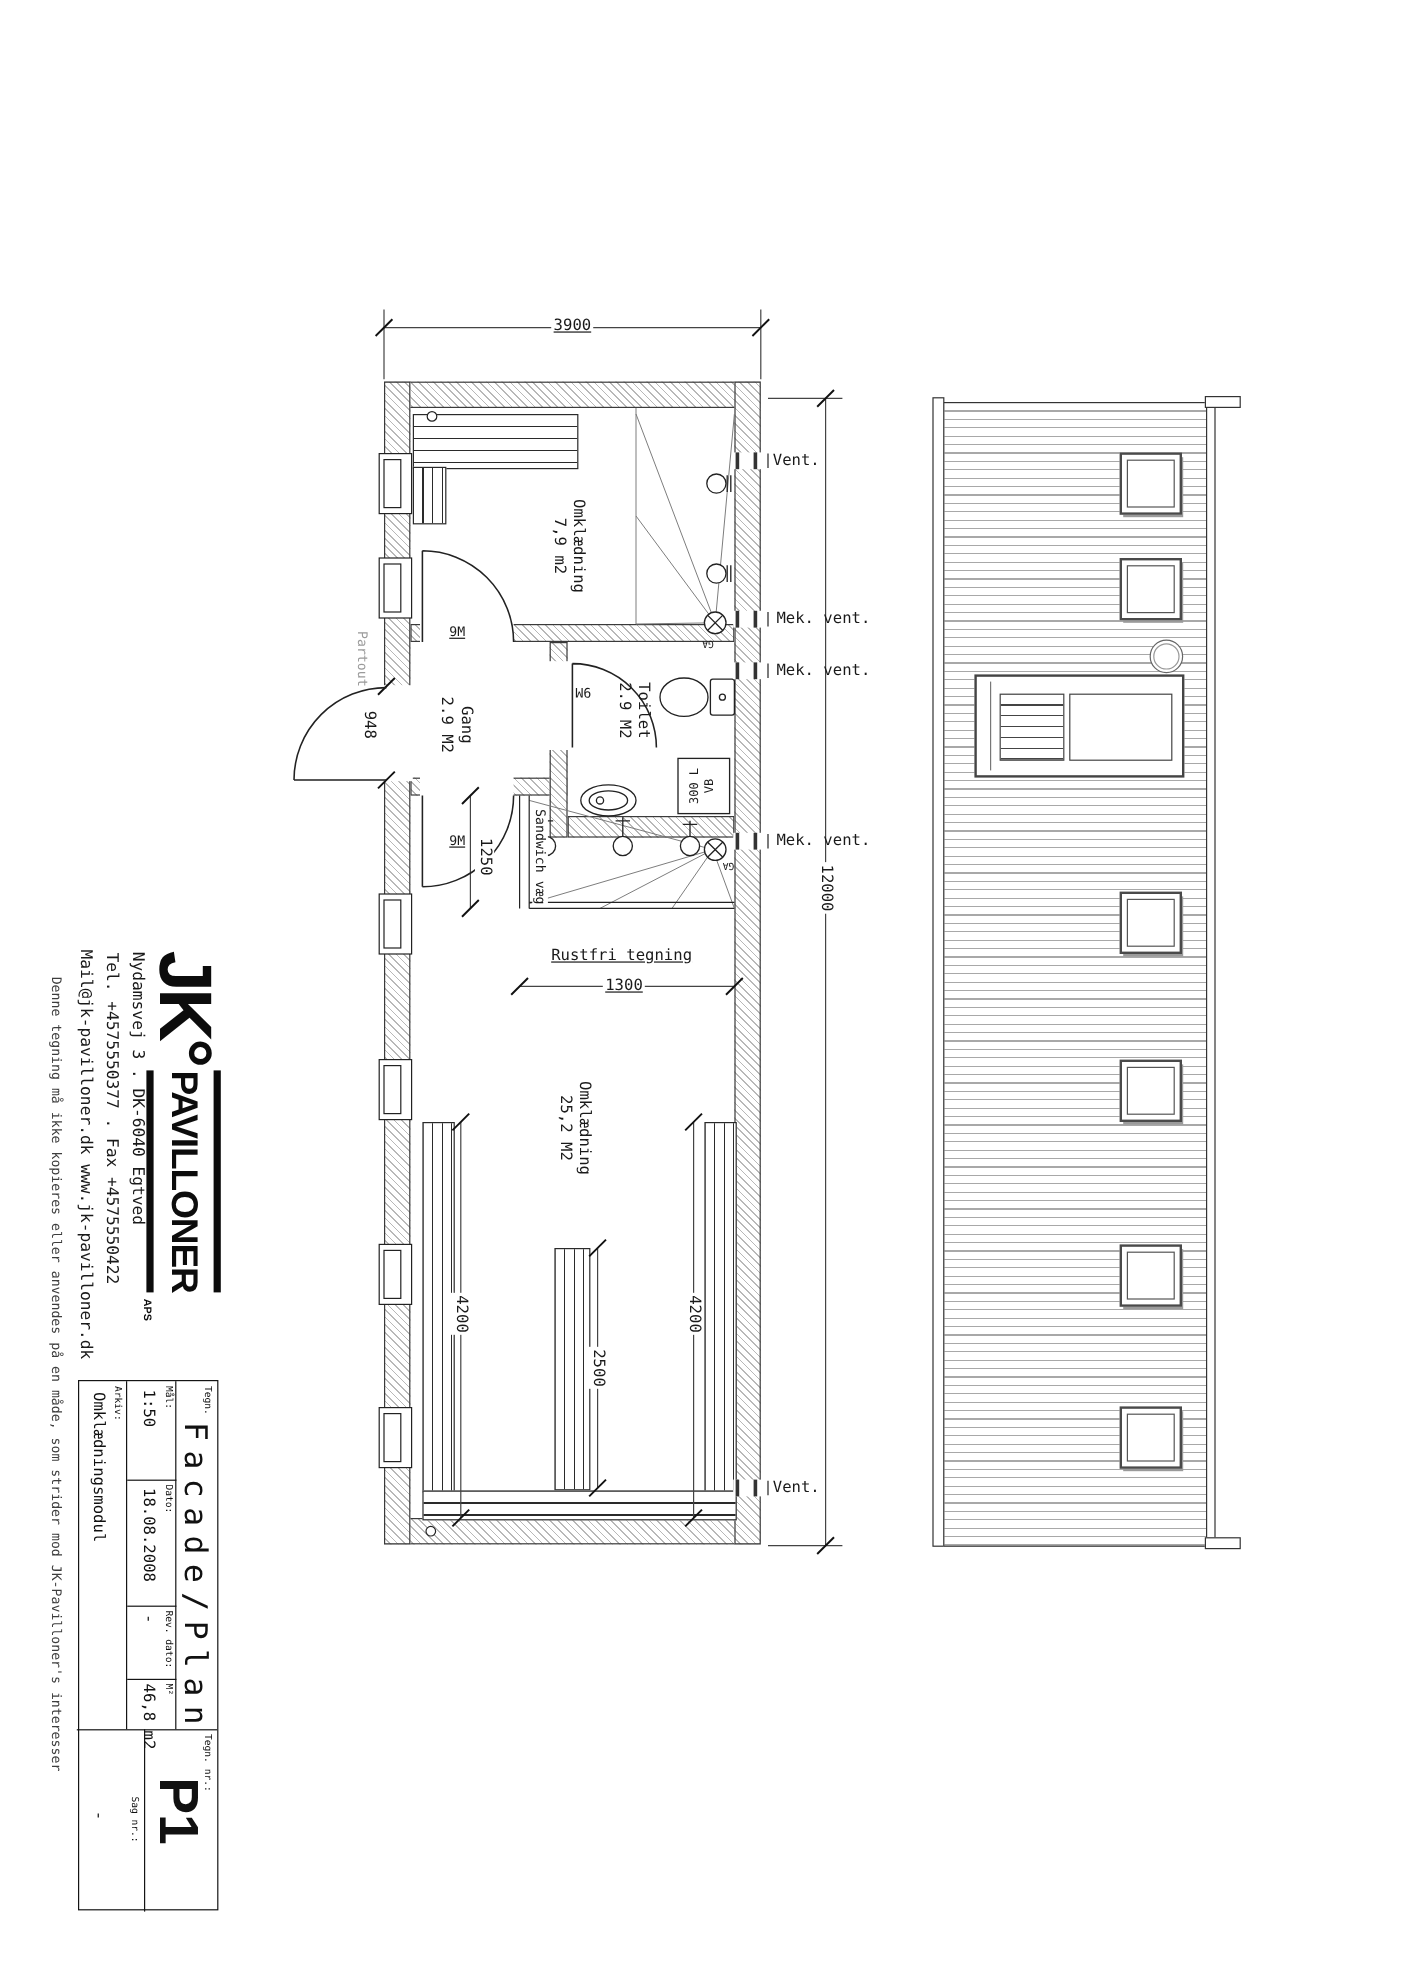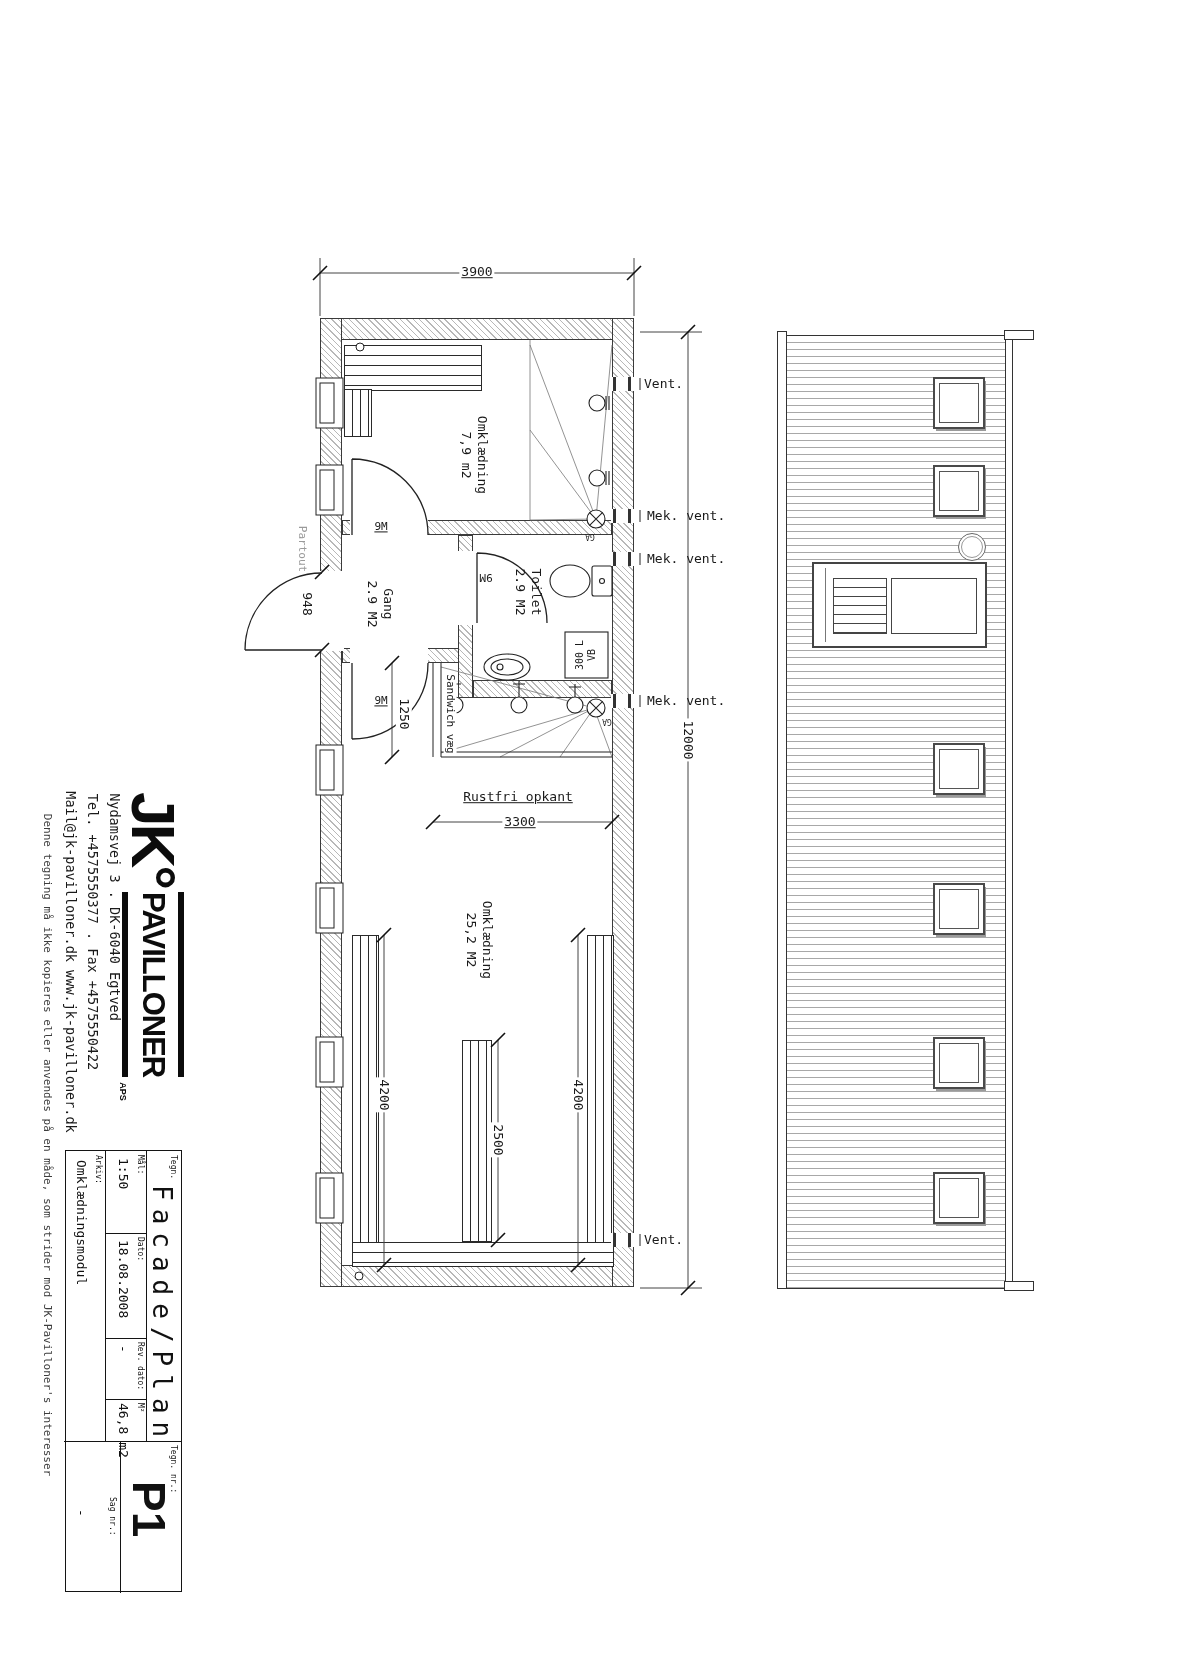--- a/index.html
+++ b/index.html
@@ -282,22 +282,22 @@
   <div class="t s8 r180" style="left:590px;top:536px;">GA</div>
   <div class="t s8 r180" style="left:607px;top:721px;">GA</div>
 
   <div class="t s10 vcc ctr" style="left:586px;top:655px;">
     <span style="display:block;">300 L</span>
     <span style="display:block;">VB</span>
   </div>
 
   <div class="t s11 vc bgw" style="left:450px;top:714px;">Sandwich væg</div>
   <div class="t s13 vc bgw" style="left:404px;top:714px;">1250</div>
-  <div class="t s13 hc" style="left:518px;top:797px;">Rustfri opkant</div>
-  <div class="t s13 hc bgw" style="left:520px;top:822px;">3300</div>
+  <div class="t s13 hc" style="left:518px;top:797px;">Rustfri tegning</div>
+  <div class="t s13 hc bgw" style="left:520px;top:822px;">1300</div>
 
   <div class="t s13 vc bgw" style="left:384px;top:1095px;">4200</div>
   <div class="t s13 vc bgw" style="left:578px;top:1095px;">4200</div>
   <div class="t s13 vc bgw" style="left:498px;top:1140px;">2500</div>
 
   <div class="t s13 lab" style="left:644px;top:384px;">Vent.</div>
   <div class="t s13 lab" style="left:647px;top:516px;">Mek. vent.</div>
   <div class="t s13 lab" style="left:647px;top:559px;">Mek. vent.</div>
   <div class="t s13 lab" style="left:647px;top:701px;">Mek. vent.</div>
   <div class="t s13 lab" style="left:644px;top:1240px;">Vent.</div>

